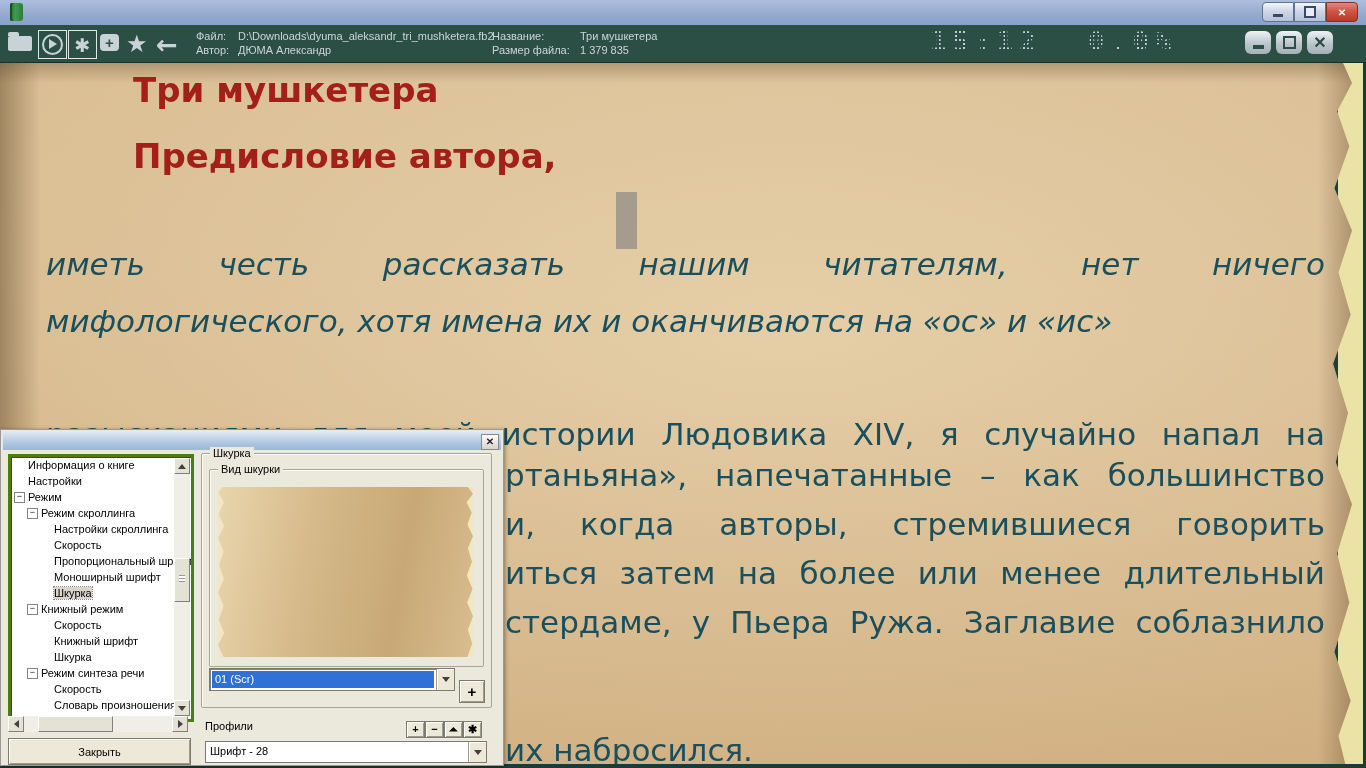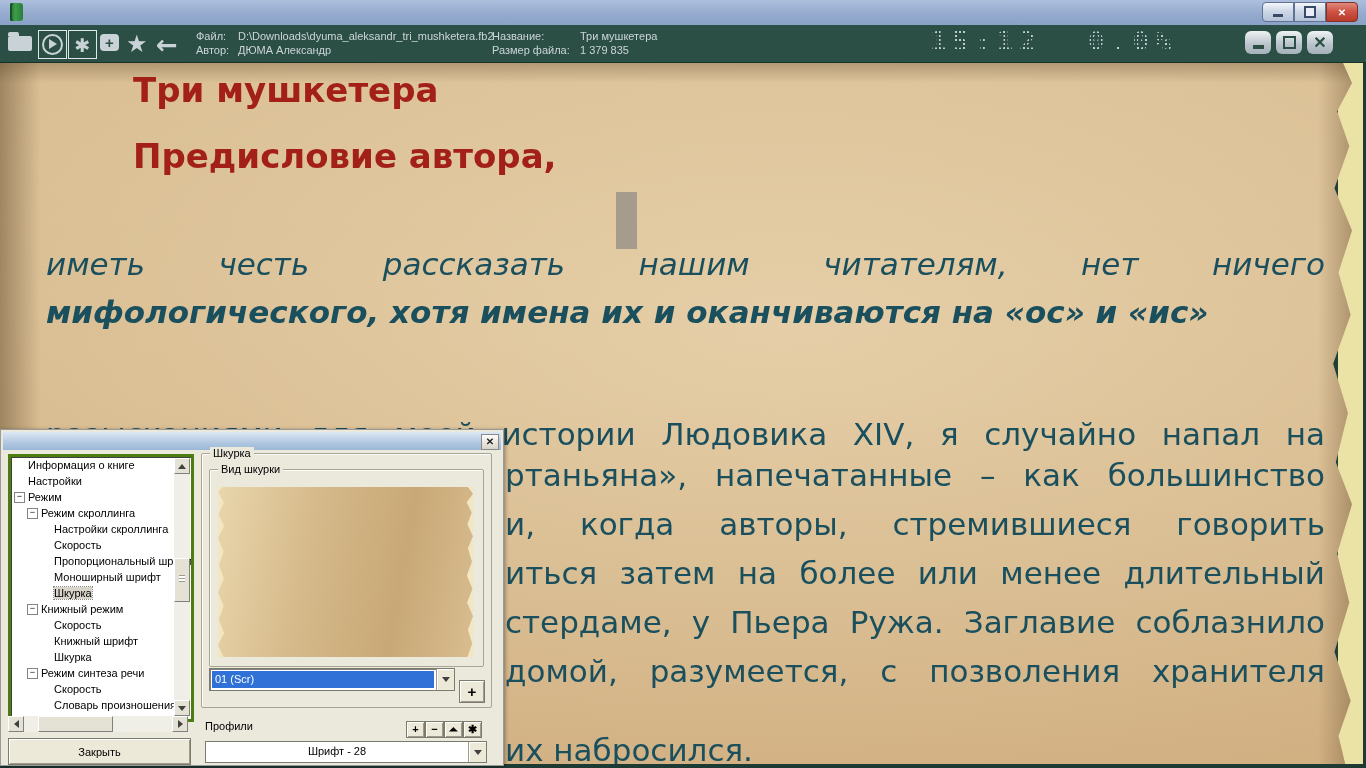--- a/index.html
+++ b/index.html
@@ -126,21 +126,21 @@
   .combo{position:absolute;background:#fff;border:1px solid #7c7c6e;box-shadow:inset 1px 1px 0 #808080;
     display:flex;align-items:stretch;}
   .combo-skin{left:208px;top:238px;width:244px;height:21px;}
   .combo-skin .sel{flex:1;background:#2f71d6;color:#fff;margin:2px;padding:1px 3px;line-height:14px;white-space:nowrap;overflow:hidden;}
   .combo .arrow{width:17px;background:#ece9d8;border-left:1px solid #9e9b8c;box-shadow:inset 1px 1px 0 #fff;
     display:flex;align-items:center;justify-content:center;}
   .plus-btn{position:absolute;left:458px;top:250px;width:24px;height:21px;font-size:15px;font-weight:bold;}
   .profiles-label{position:absolute;left:204px;top:290px;}
   .mini-btn{position:absolute;top:291px;width:17px;height:15px;font-size:11px;font-weight:bold;line-height:1;}
   .combo-font{left:204px;top:311px;width:280px;height:20px;}
-  .combo-font .txt{flex:1;padding:2px 4px;line-height:14px;white-space:nowrap;overflow:hidden;background:#fff;text-align:center;}
+  .combo-font .txt{flex:1;padding:2px 4px;line-height:14px;white-space:nowrap;overflow:hidden;background:#fff;}
 </style>
 </head>
 <body>
 
 <div id="stage">
 
   <div class="os-titlebar">
     <span class="book-icon"></span>
     <div class="cap-btns">
       <div class="cap-btn first">
@@ -206,28 +206,27 @@
   <div class="win-border-right"></div>
   <div class="parchment"></div>
   <div class="win-border-bottom"></div>
 
   <div class="heading" style="left:133px;top:70px;">Три мушкетера</div>
   <div class="heading" style="left:133px;top:136px;">Предисловие автора,</div>
 
   <div class="cursor-block"></div>
 
   <div class="bline italic" style="left:46px;top:242px;width:1279px;">иметь честь рассказать нашим читателям, нет ничего</div>
-  <div class="bline italic lastline" style="left:46px;top:290px;font-weight:bold;">мифологического, хотя имена их и оканчиваются на «ос» и «ис»</div>
+  <div class="bline italic lastline" style="left:46px;top:299px;">мифологического, хотя имена их и оканчиваются на «ос» и «ис»</div>
 
   <div class="bline" style="left:46px;top:404px;width:1279px;margin-top:8px;">разысканиями для моей истории Людовика XIV, я случайно напал на</div>
   <div class="bline" style="left:505px;top:453px;width:820px;">ртаньяна», напечатанные – как большинство</div>
   <div class="bline" style="left:505px;top:502px;width:820px;">и, когда авторы, стремившиеся говорить</div>
   <div class="bline" style="left:505px;top:551px;width:820px;">иться затем на более или менее длительный</div>
   <div class="bline" style="left:505px;top:600px;width:820px;">стердаме, у Пьера Ружа. Заглавие соблазнило</div>
-  <div class="bline" style="left:505px;top:649px;width:820px;">домой, разумеется, с позволения хранителя</div>
   <div class="bline lastline" style="left:505px;top:728px;">их набросился.</div>
 
   <div class="dlg">
     <div class="dlg-titlebar">
       <div class="dlg-close">
           <span>✕</span>
         </div>
     </div>
 
     <div class="tree">

